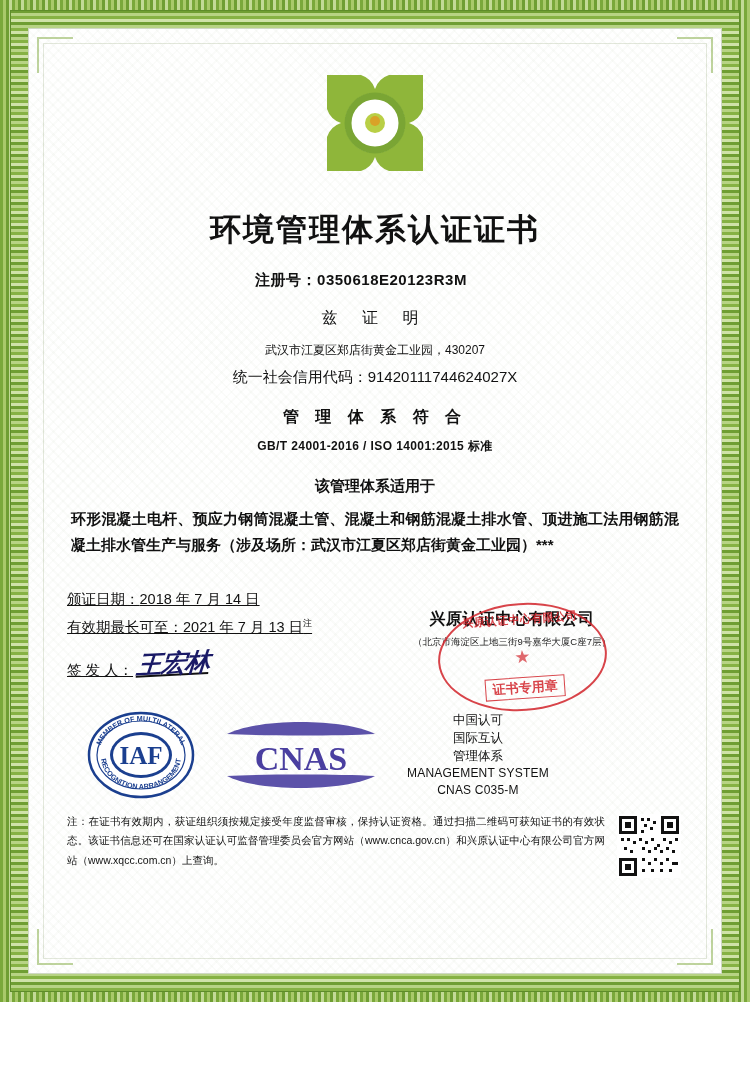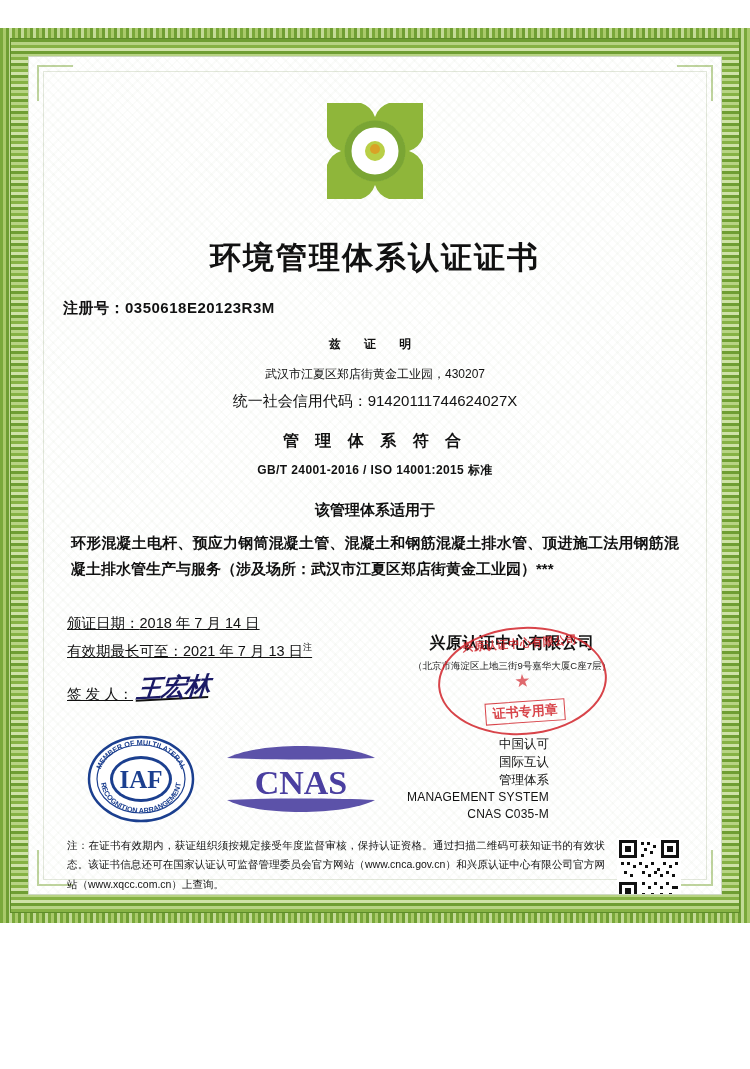--- a/index.html
+++ b/index.html
@@ -11,31 +11,30 @@
     width: 750px;
     height: 1069px;
     font-family: "Liberation Sans", sans-serif;
     overflow: hidden;
   }
 
   
   .certificate {
     position: relative;
     width: 750px;
-    height: 895px;
+    height: 1002px;
     box-sizing: border-box;
     background:
       repeating-linear-gradient(
         90deg,
         #7aa83a 0px, #7aa83a 3px,
         #a9c96a 3px, #a9c96a 6px,
         #6f9e33 6px, #6f9e33 9px,
         #c3da96 9px, #c3da96 12px
       );
-    margin-top: 28px;
   }
   .border-inner-shade {
     position: absolute;
     left: 10px; top: 10px; right: 10px; bottom: 10px;
     border: 1px solid #5e8c2a;
     background:
       repeating-linear-gradient(
         0deg,
         #86b244 0px, #86b244 3px,
         #b7d384 3px, #b7d384 6px,
@@ -104,30 +103,30 @@
     font-size: 31px;
     font-weight: bold;
     letter-spacing: 2px;
     color: #111;
     font-family: "DejaVu Sans", "Liberation Sans", sans-serif;
   }
   .reg-no {
     margin-top: 20px;
     font-size: 15px;
     font-weight: bold;
-    text-align: left;
+    text-align: center;
     padding-right: 28px;
     letter-spacing: .5px;
   }
 
   .hereby {
     margin-top: 18px;
-    font-size: 12px;
+    font-size: 16px;
     letter-spacing: 10px;
-    font-weight: bold;
+    font-weight: normal;
   }
   .company {
     margin-top: 12px;
     font-size: 22px;
     font-weight: bold;
     letter-spacing: 1px;
   }
   .address {
     margin-top: 13px;
     font-size: 12px;
@@ -272,21 +271,21 @@
     width: 108px; height: 88px;
     position: relative;
     flex: none;
   }
   .cnas {
     width: 160px; height: 78px;
     position: relative;
     flex: none;
   }
   .cnas-text {
-    text-align: right;
+    text-align: center;
     font-size: 12.5px;
     line-height: 1.45;
     color: #111;
     flex: none;
   }
   .cnas-text .en {
     font-size: 12px;
     letter-spacing: .2px;
   }
 

